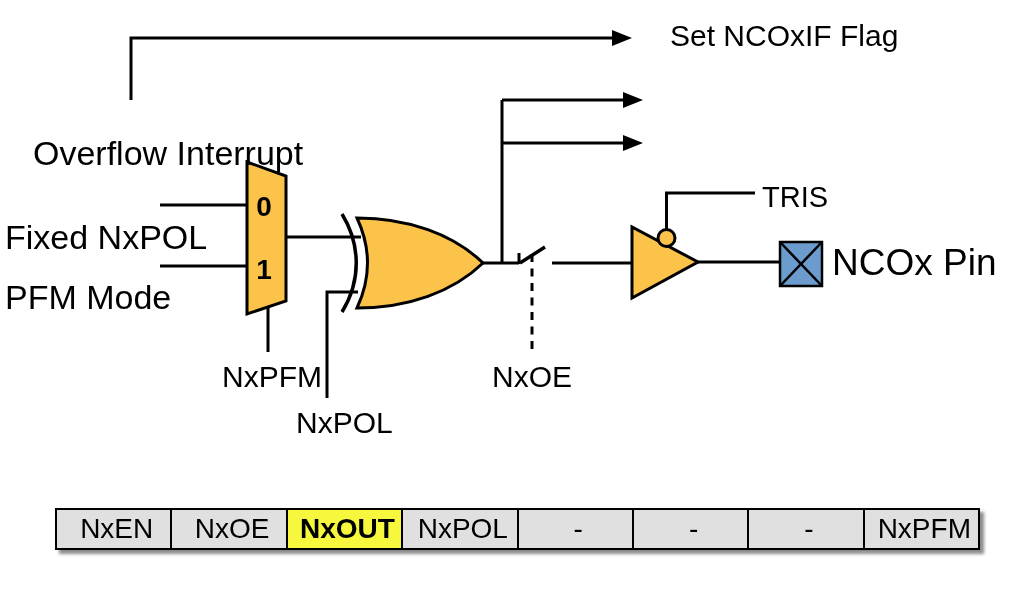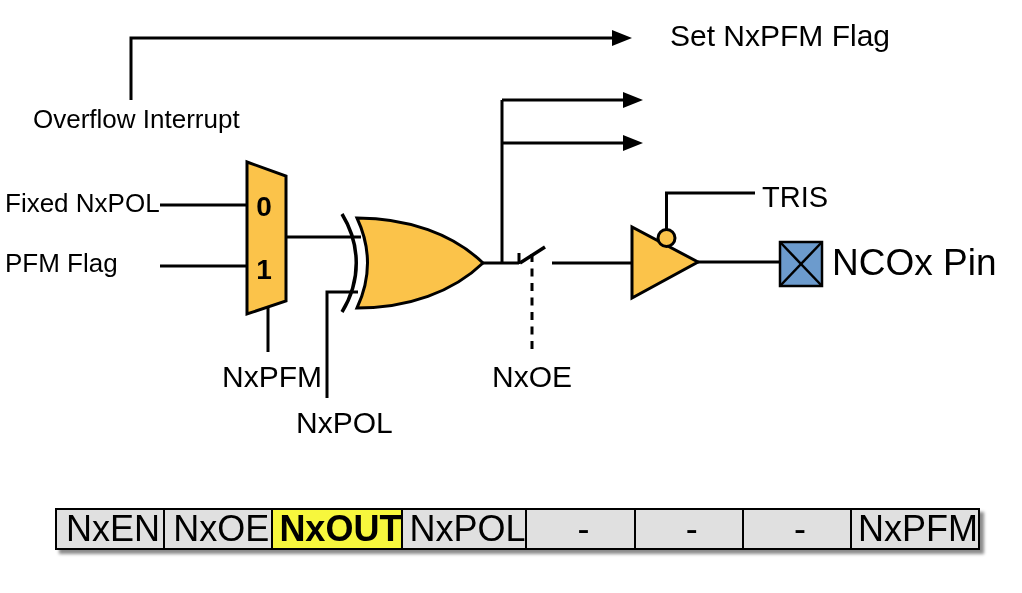--- a/index.html
+++ b/index.html
@@ -7,37 +7,37 @@
     position:relative;width:1022px;height:593px;background:#ffffff;overflow:hidden;
     font-family:"Liberation Sans", sans-serif;color:#000;
   }
   svg.lines{position:absolute;left:0;top:0;width:1022px;height:593px;}
   .stroke{stroke:#000;stroke-width:3;fill:none;stroke-linecap:butt;}
   .stroke-thin{stroke:#000;stroke-width:2.5;fill:none;}
   .fillhead{fill:#000;stroke:none;}
   .gate{fill:var(--gate-fill,#FBC34A);stroke:#000;stroke-width:3;}
   .pinbox{fill:var(--pin-fill,#6C9BCD);stroke:#000;stroke-width:2.5;}
   .lbl{position:absolute;white-space:nowrap;line-height:1.05;}
-  .f-reg{font-size:26px;}
+  .f-reg{font-size:34px;margin-top:30px;}
   .f-mid{font-size:30px;}
   .f-sm{font-size:29px;}
   .f-big-bold{font-size:39px;font-weight:bold;}
   .f-big2-bold{font-size:41px;font-weight:bold;}
   .f-pin{font-size:37px;}
   .mux-num{font-size:28px;font-weight:bold;width:20px;text-align:center;}
   .reg-title{position:absolute;left:55px;top:471px;font-size:35px;font-weight:bold;
     text-decoration:underline;text-decoration-thickness:3px;text-underline-offset:3px;}
   .reg-table{
     position:absolute;left:55px;top:508px;width:925px;height:42px;
     display:flex;border:2px solid #000;box-sizing:border-box;
     box-shadow:4px 4px 3px rgba(0,0,0,0.45);background:var(--cell-fill,#E0E0E0);
   }
   .reg-cell{
     flex:1 1 0;display:flex;align-items:center;justify-content:center;
-    font-size:36px;border-right:2px solid #000;background:var(--cell-fill,#E0E0E0);padding-left:6px;
+    font-size:28px;border-right:2px solid #000;background:var(--cell-fill,#E0E0E0);padding-left:6px;
   }
   .reg-cell:last-child{border-right:none;}
   .reg-cell.highlight{background:var(--highlight-fill,#F7F73D);font-weight:bold;}
 </style>
 </head>
 <body>
 
 <div class="canvas">
 
   <svg class="lines" viewBox="0 0 1022 593">
@@ -87,23 +87,23 @@
     <line class="stroke" x1="698" y1="262" x2="780" y2="262"></line>
 
     <g>
       <rect class="pinbox" x="780" y="242" width="42" height="44"></rect>
       <line class="stroke-thin" x1="780" y1="242" x2="822" y2="286"></line>
       <line class="stroke-thin" x1="822" y1="242" x2="780" y2="286"></line>
     </g>
   </svg>
 
   <div class="lbl f-reg" style="left:33px;top:106px;">Overflow Interrupt</div>
-  <div class="lbl f-mid" style="left:670px;top:20px;">Set NxPFM Flag</div>
+  <div class="lbl f-mid" style="left:670px;top:20px;">Set NCOxIF Flag</div>
   <div class="lbl f-reg" style="left:5px;top:190px;">Fixed NxPOL</div>
-  <div class="lbl f-reg" style="left:5px;top:250px;">PFM Flag</div>
+  <div class="lbl f-reg" style="left:5px;top:250px;">PFM Mode</div>
   <div class="lbl mux-num" style="left:254px;top:192px;">0</div>
   <div class="lbl mux-num" style="left:254px;top:255px;">1</div>
   <div class="lbl f-sm" style="left:762px;top:182px;">TRIS</div>
   <div class="lbl f-pin" style="left:832px;top:244px;">NCOx Pin</div>
   <div class="lbl f-mid" style="left:222px;top:361px;">NxPFM</div>
   <div class="lbl f-mid" style="left:296px;top:407px;">NxPOL</div>
   <div class="lbl f-mid" style="left:492px;top:361px;">NxOE</div>
 
   <div class="reg-table">
     <div class="reg-cell">NxEN</div>

